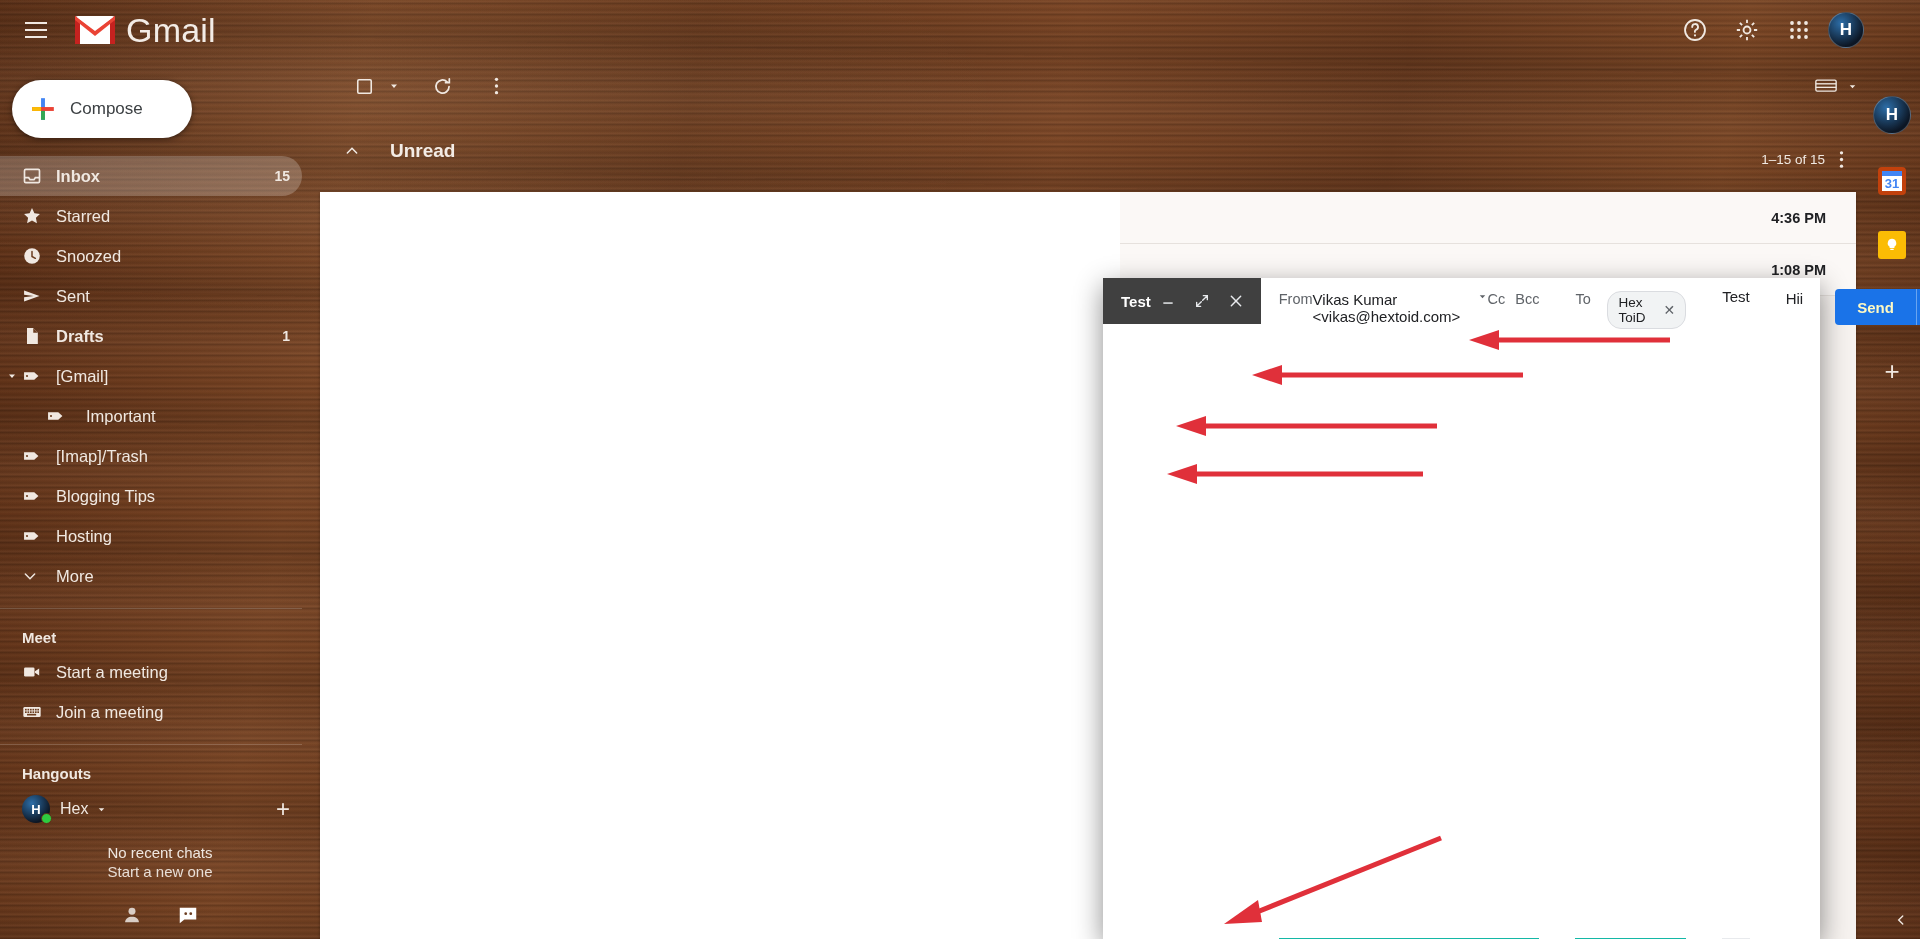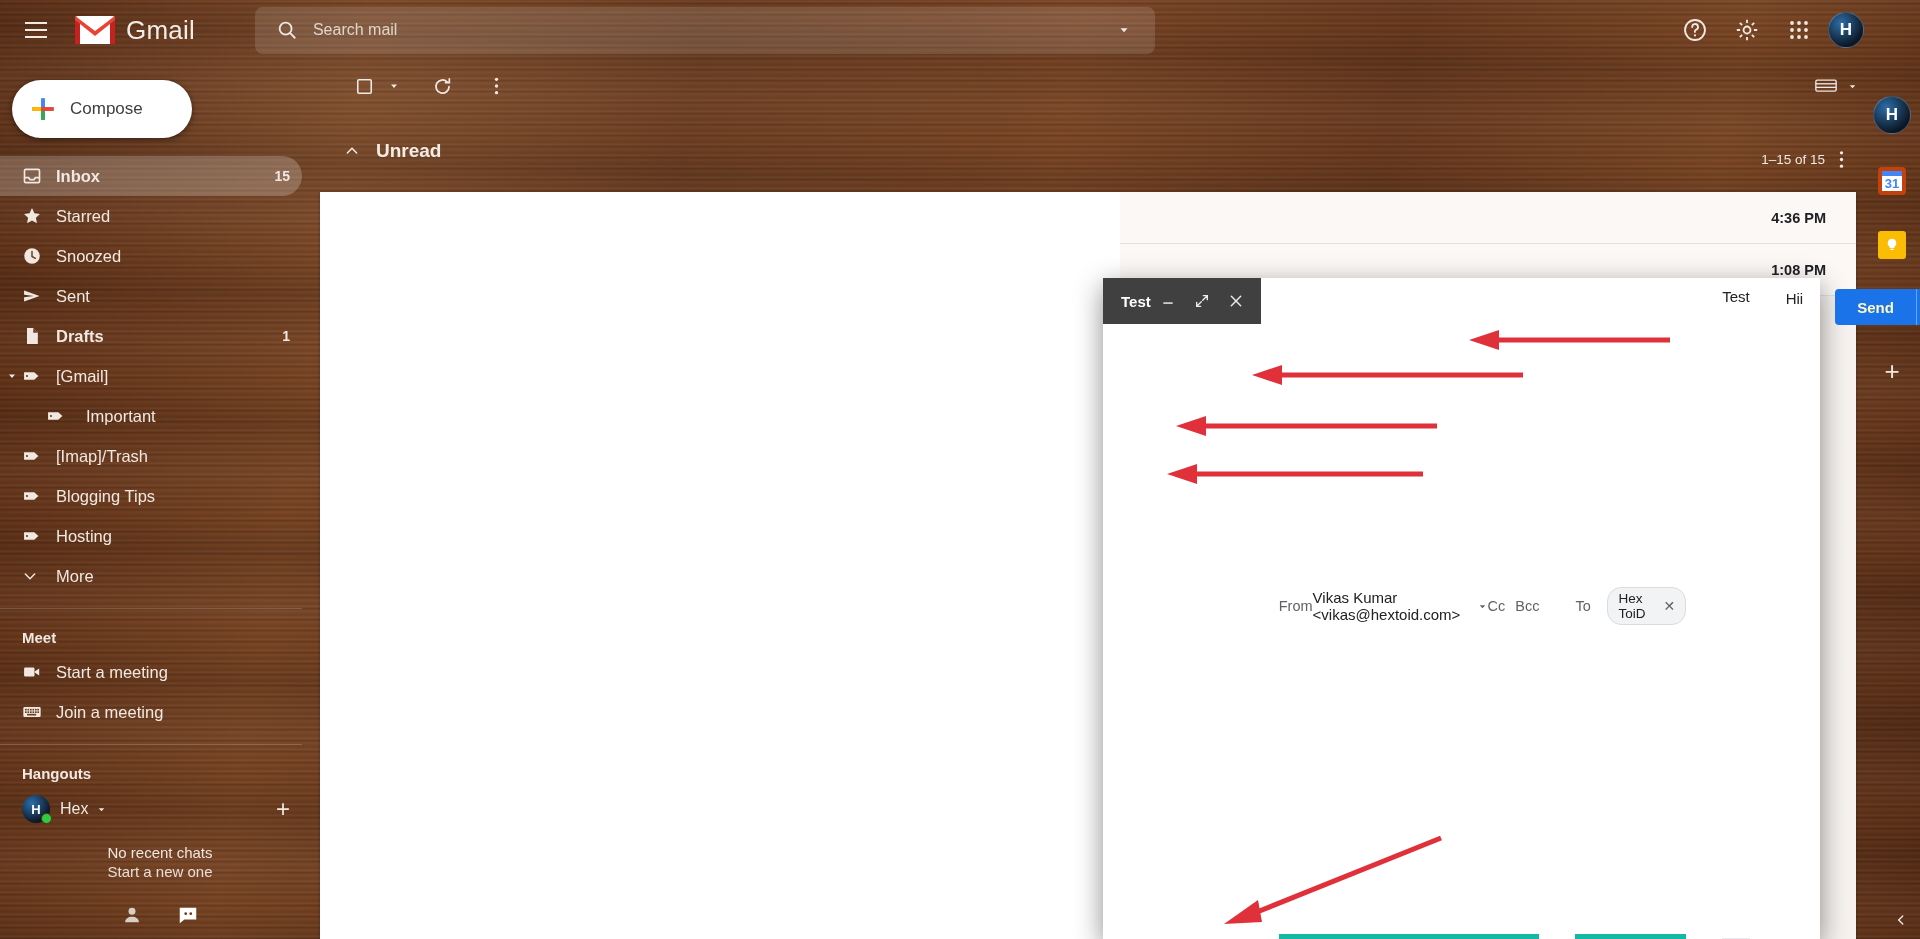--- a/index.html
+++ b/index.html
@@ -43,21 +43,21 @@
   .hamburger {
     width: 48px; height: 48px; margin-left: 12px;
     display: flex; flex-direction: column; justify-content: center;
     align-items: center; gap: 5px; cursor: pointer; border-radius: 50%;
   }
   .hamburger span { display:block; width: 22px; height: 2px; background: #f1e9e2; }
 
   .brand { display: flex; align-items: center; gap: 10px; margin-left: 14px; cursor: pointer; }
   .gmail-m { width: 42px; height: 32px; position: relative; }
   .brand-text {
-    color: #f3ece6; font-size: 26px; letter-spacing: .2px;
+    color: #f3ece6; font-size: 34px; letter-spacing: .2px;
     font-family: "Liberation Sans", sans-serif;
   }
 
   .searchwrap {
     margin-left: 60px; width: 900px; height: 47px;
     background: rgba(255,255,255,0.13);
     border-radius: 8px; display: flex; align-items: center;
     padding: 0 14px; cursor: text;
   }
   .searchwrap .sicon { width: 36px; height: 36px; display:flex; align-items:center; justify-content:center; }
@@ -139,21 +139,21 @@
     display: flex; align-items: center; z-index: 12; padding-left: 24px;
   }
   .tb-icon { width: 40px; height: 40px; display:flex; align-items:center; justify-content:center; cursor:pointer; }
   .pagination {
     margin-left: auto; display:flex; align-items:center; gap:10px;
     color: #f0e8e1; font-size: 13.5px; padding-right: 6px;
   }
 
   .section-head {
     position:absolute; top: 140px; left: 320px; z-index: 12;
-    display:flex; align-items:center; gap: 16px; padding-left: 24px;
+    display:flex; align-items:center; gap: 30px; padding-left: 24px;
     color:#f3ece6; font-size: 19px; font-weight: bold; cursor:pointer;
   }
 
   .mail-panel {
     position: absolute; top: 192px; left: 320px; right: 64px; bottom: 0;
     background: #f6f2ef; z-index: 10; overflow: hidden;
     box-shadow: 0 1px 3px rgba(0,0,0,.3);
   }
   .mail-row {
     display:flex; align-items:center; height: 52px; padding: 0 30px 0 28px;
@@ -205,22 +205,22 @@
   }
   .cw-header {
     height: 46px; background: #404040; color:#fff;
     display:flex; align-items:center; padding: 0 8px 0 18px;
   }
   .cw-title { font-size: 15px; font-weight: bold; flex: 1; }
   .cw-btn { width: 34px; height: 34px; display:flex; align-items:center;
             justify-content:center; cursor:pointer; }
 
   .cw-field {
-    display:flex; align-items:center; min-height: 34px; margin: 0 18px;
-    border-bottom: 5px solid #14b8a6; padding: 4px 0; font-size: 15px; color:#202124;
+    display:flex; align-items:flex-start; min-height: 34px; margin: 0 18px;
+    border-bottom: 1px solid #14b8a6; padding: 13px 0; font-size: 15px; color:#202124;
   }
   .cw-field .flabel { color:#5f6368; width: 42px; font-size: 14.5px; }
   .cw-field .fvalue { color: #202124; }
   .cw-caret { margin-left: 8px; }
   .ccbcc { margin-left:auto; display:flex; gap: 10px; color:#5f6368; font-size: 14.5px; }
   .ccbcc span { cursor: pointer; }
 
   .chip {
     display:inline-flex; align-items:center; gap: 8px;
     background: #f1f3f4; border: 1px solid #dadce0; border-radius: 14px;
@@ -273,34 +273,20 @@
         <rect x="1" y="2" width="40" height="28" rx="3" fill="#fff"></rect>
         <path d="M1 5 L21 20 L41 5 L41 2 L21 17 L1 2 Z" fill="#ea4335"></path>
         <path d="M1 2 L1 30 L6 30 L6 8 Z" fill="#c5221f"></path>
         <path d="M41 2 L41 30 L36 30 L36 8 Z" fill="#c5221f"></path>
         <path d="M1 2 L21 18 L41 2 L41 6 L21 22 L1 6 Z" fill="#ea4335"></path>
       </svg>
     </div>
     <div class="brand-text">Gmail</div>
   </div>
 
-  <div class="searchwrap">
-    <div class="sicon">
-      <svg width="22" height="22" viewBox="0 0 24 24" fill="none" stroke="#f0e8e1" stroke-width="2">
-        <circle cx="10.5" cy="10.5" r="6.5"></circle>
-          <line x1="15.5" y1="15.5" x2="21" y2="21"></line>
-      </svg>
-    </div>
-    <input class="search-input" value="" placeholder="Search mail" style="">
-    <div class="search-caret">
-      <svg width="14" height="14" viewBox="0 0 24 24">
-          <path d="M6 9 L12 16 L18 9 Z" fill="#f0e8e1"></path>
-        </svg>
-    </div>
-  </div>
 
   <div class="topright">
     <div class="ticon">
       <svg width="26" height="26" viewBox="0 0 24 24" fill="none" stroke="#f0e8e1" stroke-width="1.7">
         <circle cx="12" cy="12" r="9.2"></circle>
         <path d="M9.4 9.2a2.7 2.7 0 1 1 3.4 2.6c-.7.25-.9.8-.9 1.5v.5" stroke-linecap="round"></path>
         <circle cx="12" cy="17" r="1" fill="#f0e8e1" stroke="none"></circle>
       </svg>
     </div>
     <div class="ticon">

